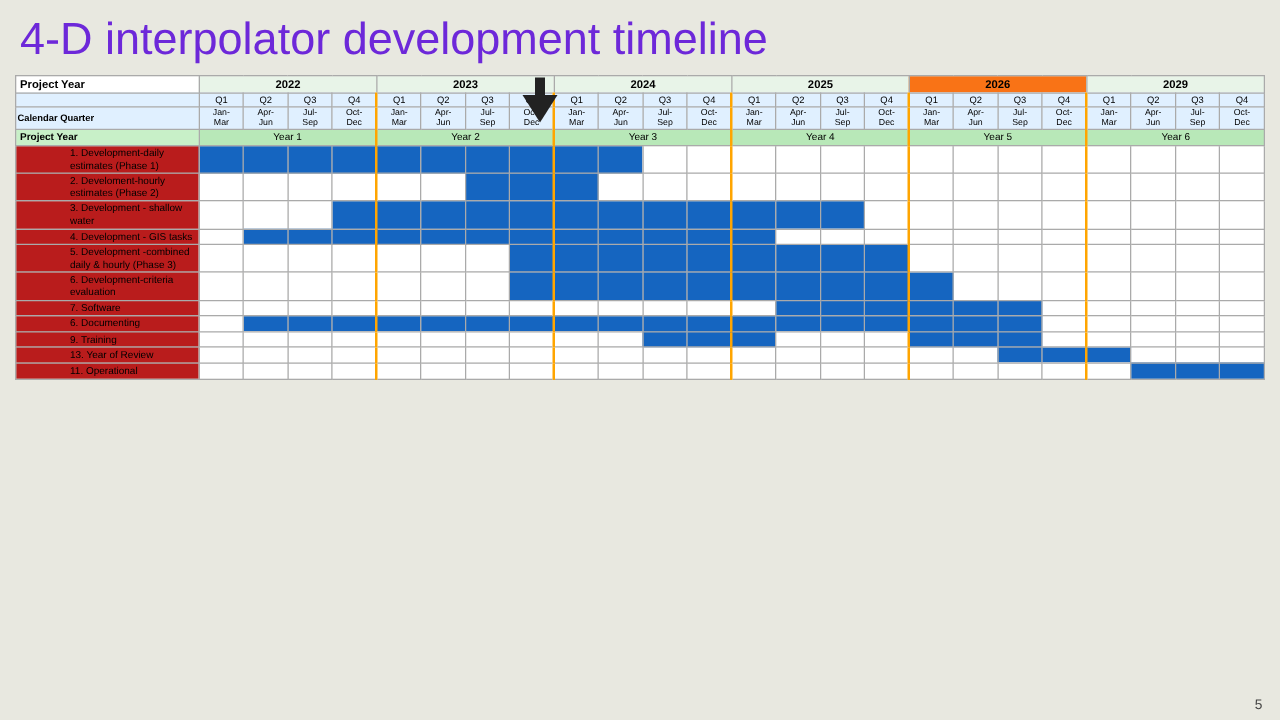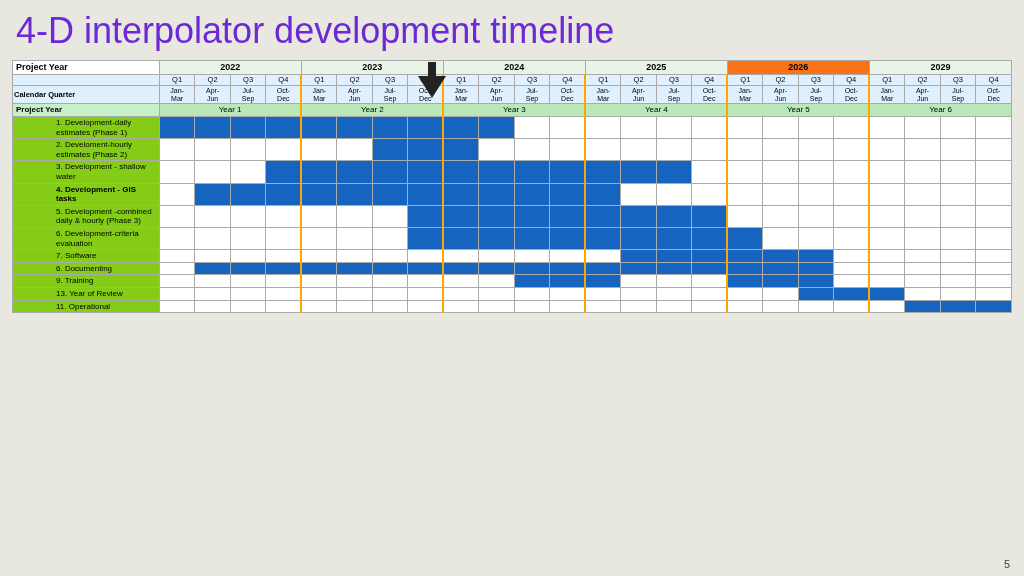--- a/index.html
+++ b/index.html
@@ -94,21 +94,21 @@
     .row-proj-year td {
       background: #c8f0c8;
       font-size: 8px;
     }
 
     
     .task-row td {
       background: #fff;
     }
     .task-row td.task-cell {
-      background: #84cc16;
+      background: #b91c1c;
       padding-left: 43px;
     }
     
     .page-num {
       position: absolute;
       bottom: 6px;
       right: 14px;
       font-size: 11px;
       color: #444;
     }
@@ -302,21 +302,21 @@
             <td style="background: rgb(255, 255, 255); border-left: 2px solid rgb(255, 165, 0);"></td>
             <td style="background: rgb(255, 255, 255);"></td>
             <td style="background: rgb(255, 255, 255);"></td>
             <td style="background: rgb(255, 255, 255);"></td>
             <td style="background: rgb(255, 255, 255); border-left: 2px solid rgb(255, 165, 0);"></td>
             <td style="background: rgb(255, 255, 255);"></td>
             <td style="background: rgb(255, 255, 255);"></td>
             <td style="background: rgb(255, 255, 255);"></td>
           </tr>
           <tr class="task-row">
-            <td class="task-cell" style="font-size: 8px; line-height: 1.2; font-weight: bold;">4. Development - GIS tasks</td>
+            <td class="task-cell" style="font-size: 8px; line-height: 1.2;">4. Development - GIS tasks</td>
             <td style="background: rgb(255, 255, 255);"></td>
             <td style="background: rgb(21, 101, 192);"></td>
             <td style="background: rgb(21, 101, 192);"></td>
             <td style="background: rgb(21, 101, 192);"></td>
             <td style="background: rgb(21, 101, 192); border-left: 2px solid rgb(255, 165, 0);"></td>
             <td style="background: rgb(21, 101, 192);"></td>
             <td style="background: rgb(21, 101, 192);"></td>
             <td style="background: rgb(21, 101, 192);"></td>
             <td style="background: rgb(21, 101, 192); border-left: 2px solid rgb(255, 165, 0);"></td>
             <td style="background: rgb(21, 101, 192);"></td>

